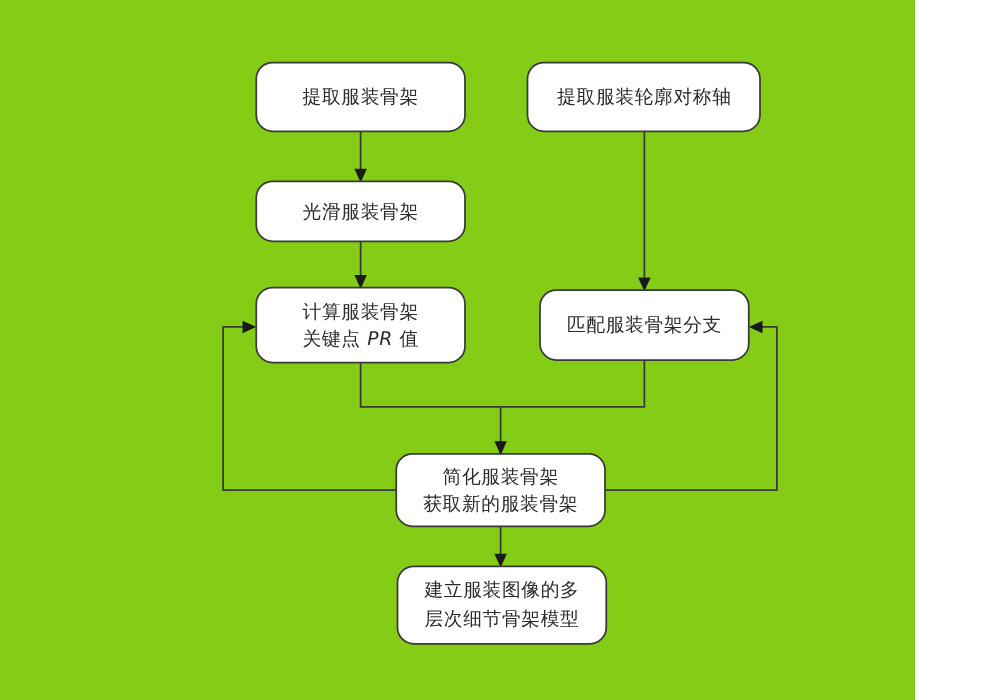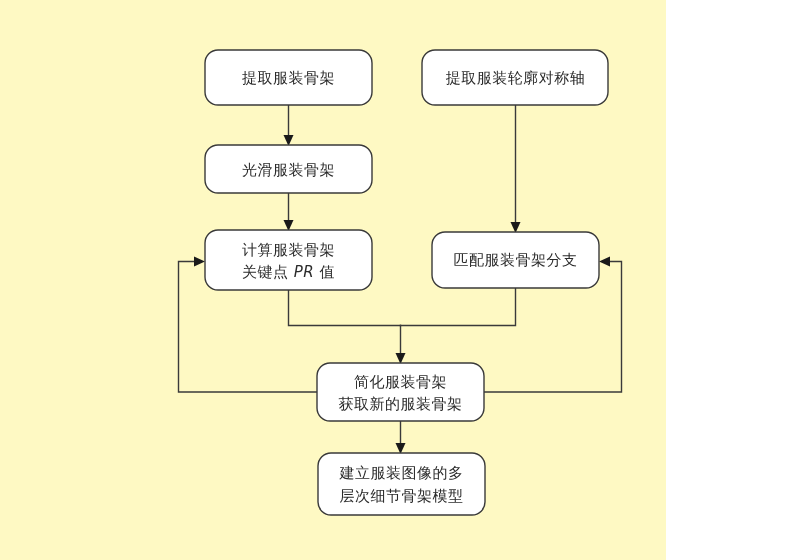--- a/index.html
+++ b/index.html
@@ -8,23 +8,23 @@
     background: #ffffff;
   }
   body {
     width: 800px;
     height: 560px;
     overflow: hidden;
     font-family: "DejaVu Sans", "Liberation Sans", sans-serif;
   }
   #flowchart-root {
     position: relative;
-    width: 666px;
+    width: 732px;
     height: 560px;
-    background: #fef9c3;
+    background: #84cc16;
   }
   svg.flow {
     position: absolute;
     left: 0;
     top: 0;
     width: 800px;
     height: 560px;
   }
   .node-box {
     fill: #ffffff;

